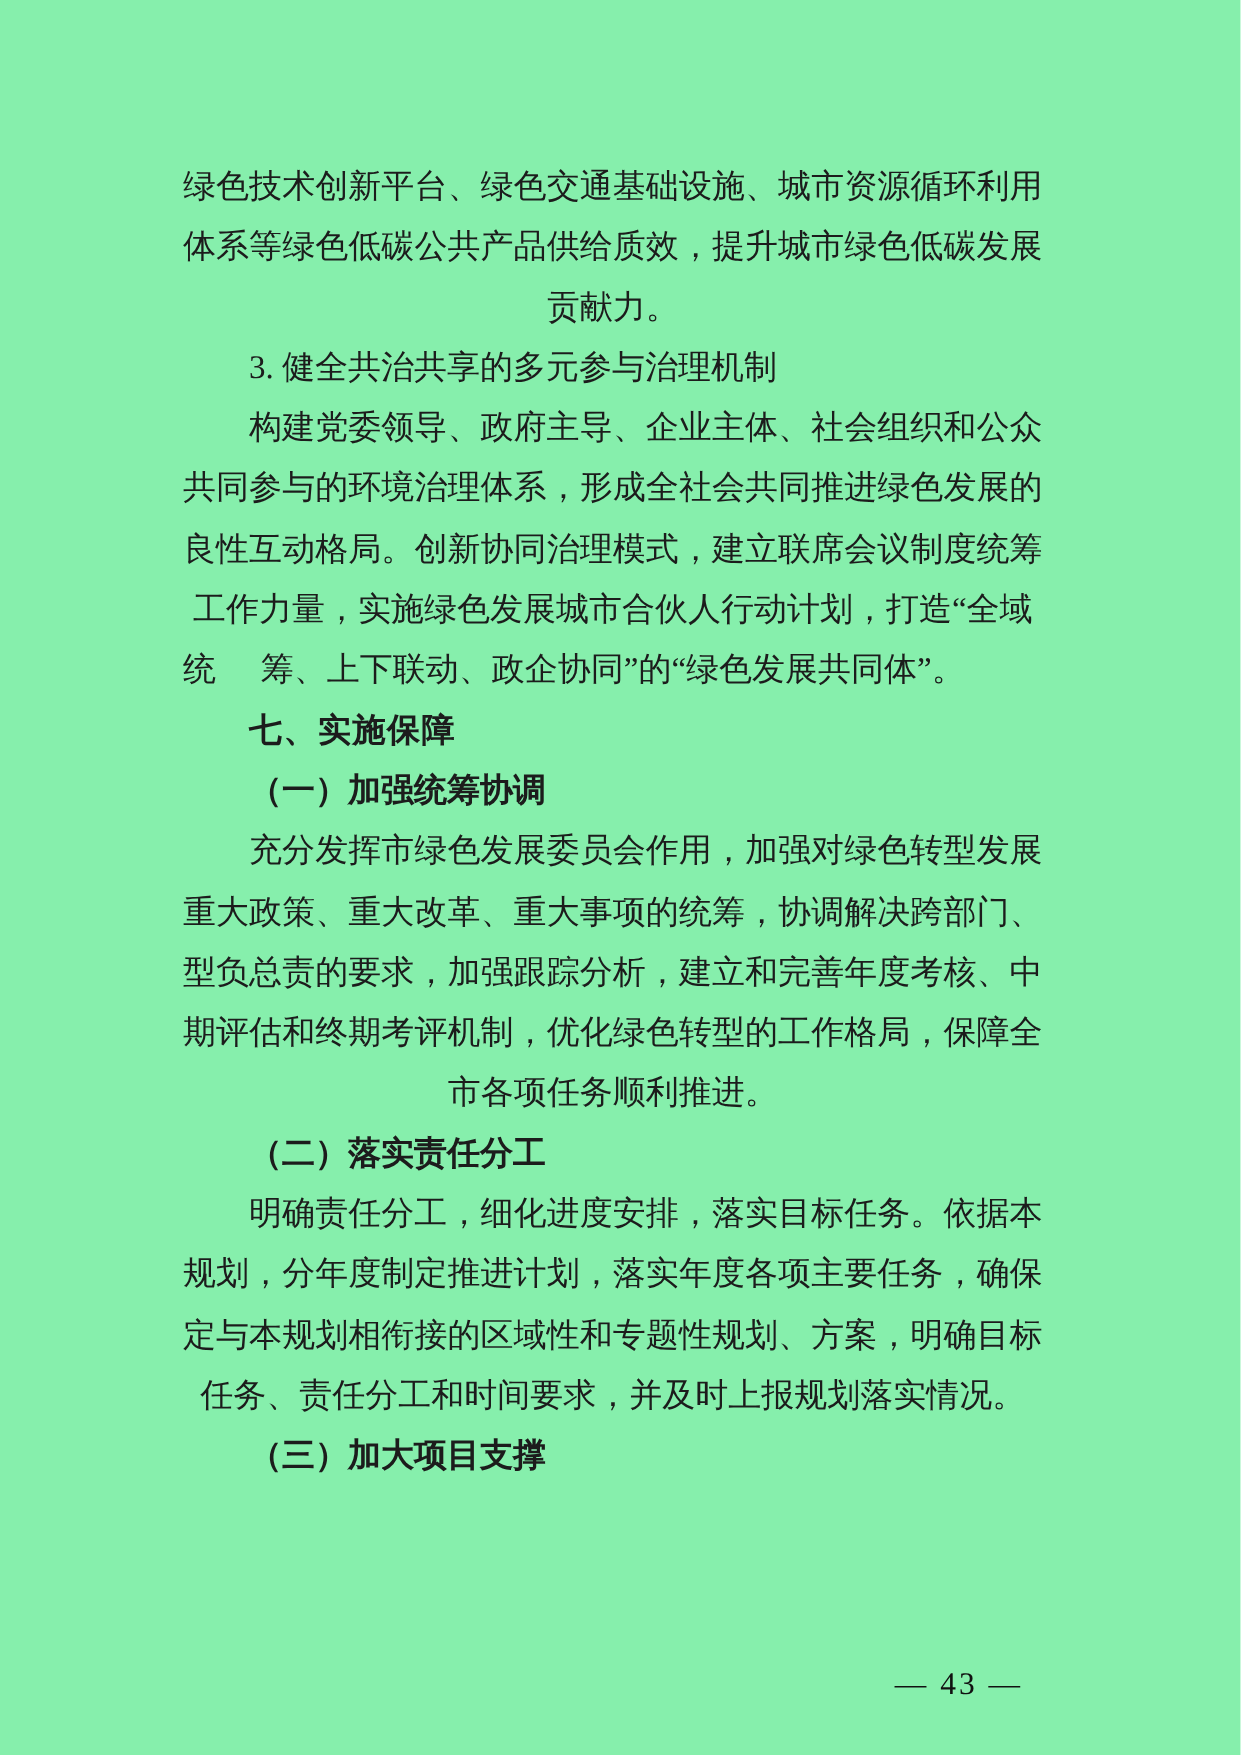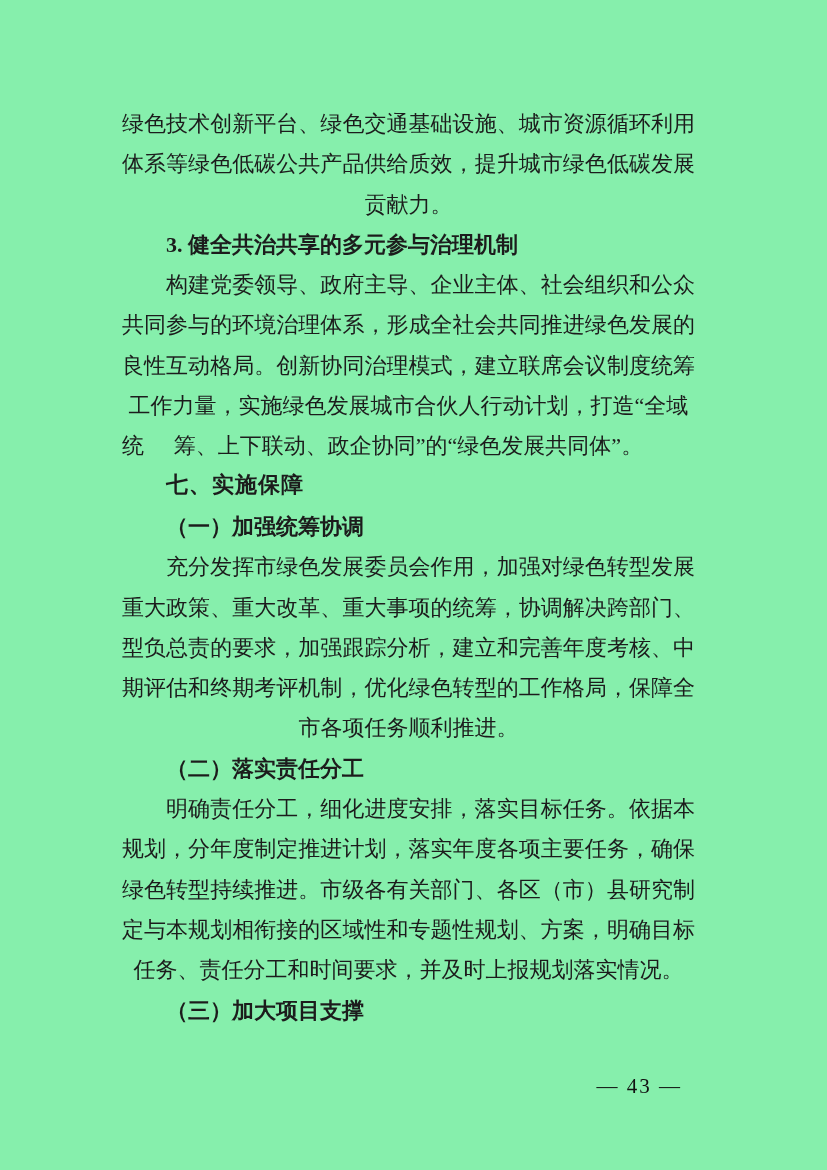--- a/index.html
+++ b/index.html
@@ -35,35 +35,35 @@
     text-align-last: justify;
     text-justify: inter-character;
     white-space: normal;
   }
   .line.style-body {
     font-family: "Liberation Serif", "DejaVu Serif", serif;
     font-weight: normal;
     text-align: center;
   }
   .line.style-hei-heading {
-    font-family: Liberation Mono, monospace;
+    font-family: Liberation Sans, sans-serif;
     font-weight: bold;
     letter-spacing: 1px;
   }
   .line.style-kai-heading {
     font-family: "Liberation Serif", "DejaVu Serif", serif;
     font-weight: bold;
   }
   .line.style-num-heading {
     font-family: "Liberation Serif", "DejaVu Serif", serif;
-    font-weight: bold;
+    font-weight: normal;
   }
   .footer {
     position: absolute;
-    top: 1074px;
+    top: 1110px;
     right: 145px;
     font-size: 21px;
     line-height: 24px;
     letter-spacing: 2px;
     color: #111111;
     font-family: "Liberation Serif", "DejaVu Serif", serif;
   }
 </style>
 </head>
 <body>
@@ -82,19 +82,18 @@
       <div class="line style-hei-heading indent">七、实施保障</div>
       <div class="line style-kai-heading indent">（一）加强统筹协调</div>
       <div class="line style-body indent justify">充分发挥市绿色发展委员会作用，加强对绿色转型发展</div>
       <div class="line style-body justify">重大政策、重大改革、重大事项的统筹，协调解决跨部门、</div>
       <div class="line style-body justify">型负总责的要求，加强跟踪分析，建立和完善年度考核、中</div>
       <div class="line style-body justify">期评估和终期考评机制，优化绿色转型的工作格局，保障全</div>
       <div class="line style-body">市各项任务顺利推进。</div>
       <div class="line style-kai-heading indent">（二）落实责任分工</div>
       <div class="line style-body indent justify">明确责任分工，细化进度安排，落实目标任务。依据本</div>
       <div class="line style-body justify">规划，分年度制定推进计划，落实年度各项主要任务，确保</div>
-      <div class="line style-body justify">绿色转型持续推进。市级各有关部门、各区（市）县研究制</div>
       <div class="line style-body justify">定与本规划相衔接的区域性和专题性规划、方案，明确目标</div>
       <div class="line style-body">任务、责任分工和时间要求，并及时上报规划落实情况。</div>
       <div class="line style-kai-heading indent">（三）加大项目支撑</div>
     </div>
   <div class="footer">— 43 —</div>
 </div>
 
 </body></html>

